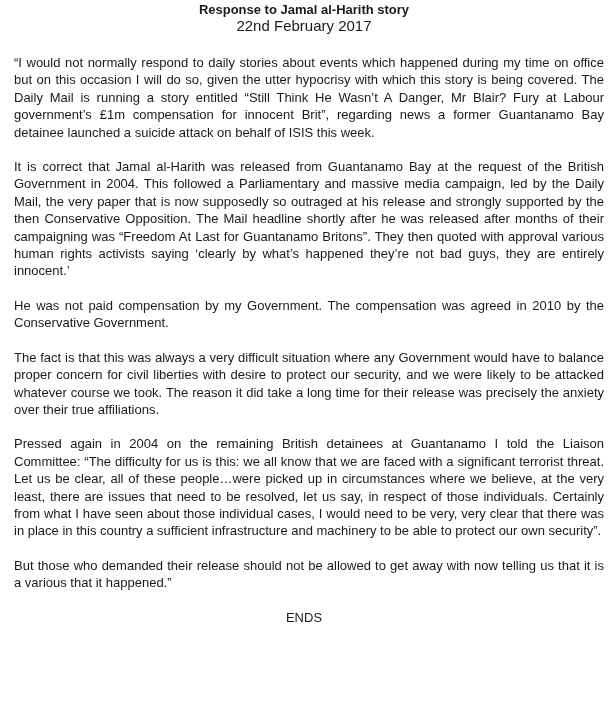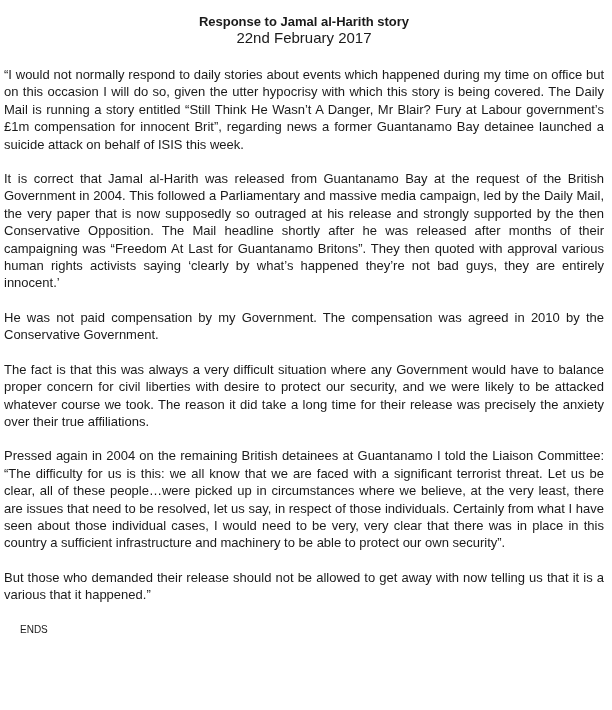--- a/index.html
+++ b/index.html
@@ -20,38 +20,39 @@
       height: 710px;
       box-sizing: border-box;
       padding: 0 8px 0 4px;
     }
     .title {
       text-align: center;
       font-weight: bold;
       font-size: 13px;
       line-height: 16px;
       margin: 0;
-      padding-top: 14px;
+      padding-top: 2px;
     }
     .date {
       text-align: center;
       font-size: 15px;
       line-height: 16px;
       margin: 0 0 20px 0;
     }
     .para {
       font-size: 13px;
       line-height: 17.4px;
       text-align: justify;
-      margin: 0 0 17px 0;
+      margin: 0 0 17px 10px;
     }
     .ends {
-      font-size: 10px;
+      font-size: 13px;
       line-height: 17.4px;
       margin: 16px;
+      text-align: center;
     }
   </style>
 </head>
 <body>
 
 <div class="page">
   <h1 class="title">Response to Jamal al-Harith story</h1>
   <p class="date">22nd February 2017</p>
 
   <p class="para">“I would not normally respond to daily stories about events which happened during my time on office but on this occasion I will do so, given the utter hypocrisy with which this story is being covered. The Daily Mail is running a story entitled “Still Think He Wasn’t A Danger, Mr Blair? Fury at Labour government’s £1m compensation for innocent Brit”, regarding news a former Guantanamo Bay detainee launched a suicide attack on behalf of ISIS this week.</p>

